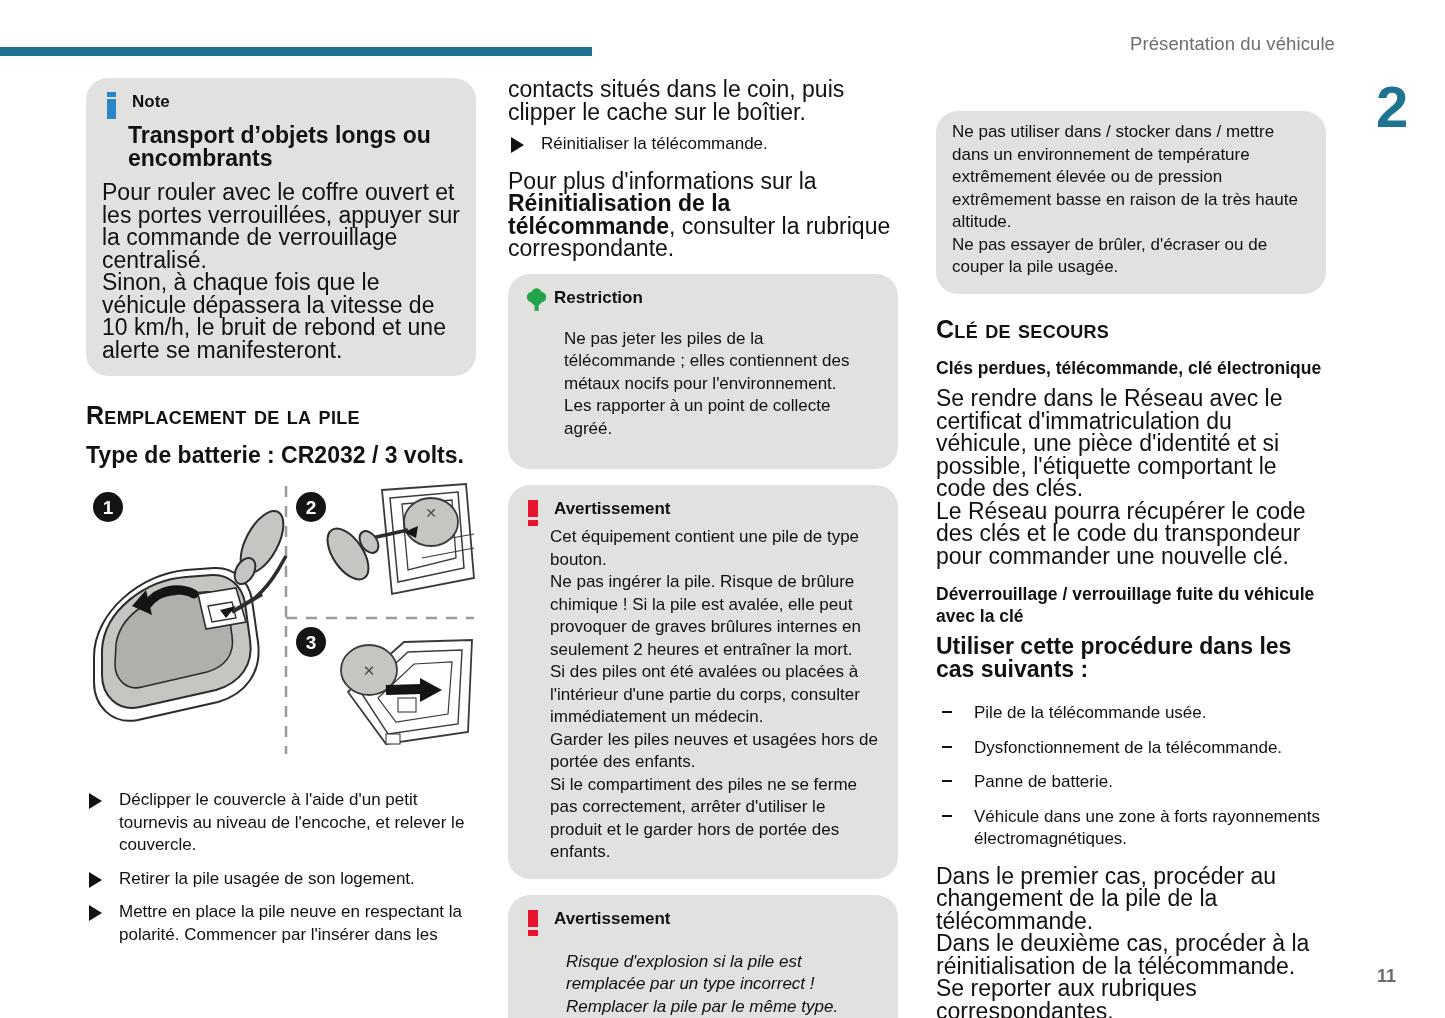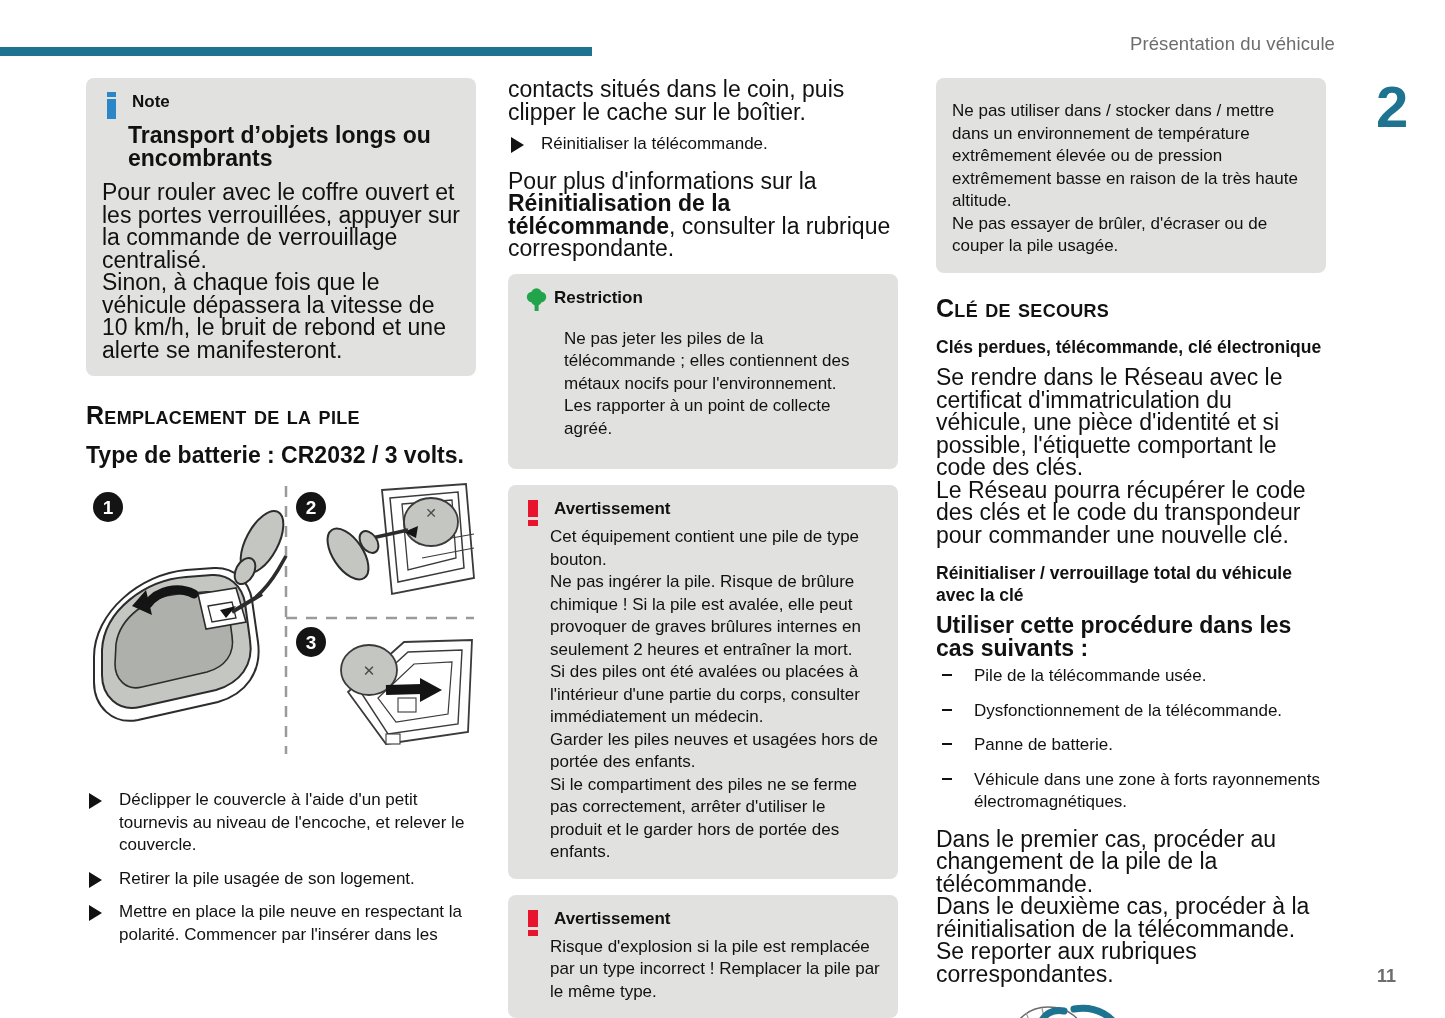--- a/index.html
+++ b/index.html
@@ -49,21 +49,21 @@
     font-variant:small-caps;letter-spacing:.3px;color:#111;
     line-height:1.1;
   }
   h3.sub{
     font-size:17.5px;font-weight:bold;margin:16px 0 8px 0;
     line-height:22px;color:#111;
   }
 
   
   .box{
-    background:#e1e1df;border-radius:8px;
+    background:#e1e1df;border-radius:22px;
     padding:13px 16px 15px 16px;
     margin:0 0 16px 0;
     position:relative;
     font-size:17px;line-height:22.5px;
   }
   .box .box-title{font-weight:bold;}
   .box-head{
     display:flex;align-items:flex-start;gap:4px;
     margin-bottom:1px;
   }
@@ -94,21 +94,21 @@
     position:relative;padding-left:33px;
     font-size:17px;line-height:22.5px;margin-bottom:11px;
   }
   ul.arrow li .tri{
     position:absolute;left:3px;top:4px;
     width:0;height:0;
     border-top:8px solid transparent;
     border-bottom:8px solid transparent;
     border-left:13px solid #111;
   }
-  ul.dash{list-style:none;margin:6px 0 14px 0;padding:0;}
+  ul.dash{list-style:none;margin:22px 0 14px 0;padding:0;}
   ul.dash li{
     position:relative;padding-left:38px;
     font-size:17px;line-height:22.5px;margin-bottom:12px;
   }
   ul.dash li .dsh{
     position:absolute;left:6px;top:9px;width:10px;height:2px;background:#111;
   }
 
   
   .illus{margin:16px 0 18px 0;}
@@ -267,53 +267,53 @@
       <span class="icon-slot">
         <span class="icon-warn">
             <span class="bar"></span>
             <span class="pt"></span>
           </span>
       </span>
       <span class="titles">
         <span class="box-title">Avertissement</span>
       </span>
     </div>
-    <p class="box-body" style="margin:0;padding-left:26px;">Risque d'explosion si la pile est remplacée par un type incorrect ! Remplacer la pile par le même type.</p>
+    <p class="box-body" style="margin:16px;padding-left:26px;font-style:italic;">Risque d'explosion si la pile est remplacée par un type incorrect ! Remplacer la pile par le même type.</p>
   </div>
 
   <div class="box" style="margin-bottom:0;">
     <div class="box-head">
       <span class="icon-slot">
         <span class="icon-warn">
             <span class="bar"></span>
             <span class="pt"></span>
           </span>
       </span>
       <span class="titles">
         <span class="box-title">Avertissement</span>
       </span>
     </div>
     <p class="box-body" style="margin:0;padding-left:26px;">Risque d'explosion ou de fuite de liquide ou de gaz inflammable !</p>
   </div>
 </div>
 
 <div class="col" id="col-right">
 
-  <div class="box" style="padding-top:22px;">
+  <div class="box" style="padding-top:10px;margin-top:33px;">
     <p class="box-body" style="margin:0;white-space:pre-line;">Ne pas utiliser dans / stocker dans / mettre dans un environnement de température extrêmement élevée ou de pression extrêmement basse en raison de la très haute altitude.
 Ne pas essayer de brûler, d'écraser ou de couper la pile usagée.</p>
   </div>
 
   <h2 class="section" style="margin-top:22px;">Clé de secours</h2>
 
   <h3 class="sub" style="margin-top:0;">Clés perdues, télécommande, clé électronique</h3>
   <p class="body" style="white-space:pre-line;">Se rendre dans le Réseau avec le certificat d'immatriculation du véhicule, une pièce d'identité et si possible, l'étiquette comportant le code des clés.
 Le Réseau pourra récupérer le code des clés et le code du transpondeur pour commander une nouvelle clé.</p>
 
-  <h3 class="sub">Réinitialiser / verrouillage total du véhicule avec la clé</h3>
+  <h3 class="sub">Déverrouillage / verrouillage fuite du véhicule avec la clé</h3>
   <p class="body" style="margin-bottom:4px;font-weight:bold;">Utiliser cette procédure dans les cas suivants :</p>
 
   <ul class="dash">
     <li><span class="dsh"></span><span>Pile de la télécommande usée.</span></li>
     <li><span class="dsh"></span><span>Dysfonctionnement de la télécommande.</span></li>
     <li><span class="dsh"></span><span>Panne de batterie.</span></li>
     <li><span class="dsh"></span><span>Véhicule dans une zone à forts rayonnements électromagnétiques.</span></li>
   </ul>
 
   <p class="body" style="white-space:pre-line;margin-bottom:6px;">Dans le premier cas, procéder au changement de la pile de la télécommande.

